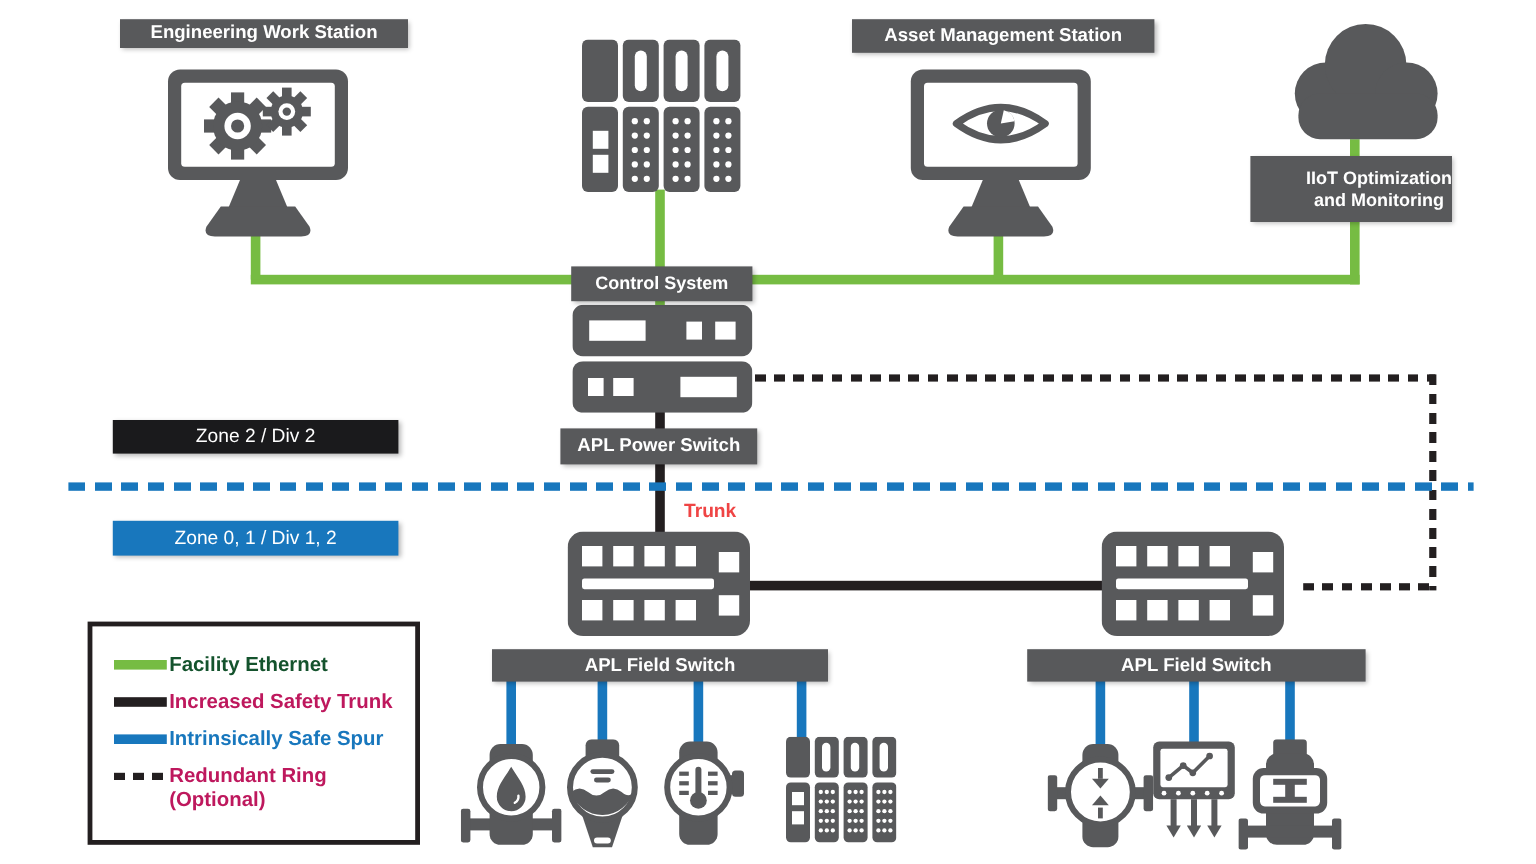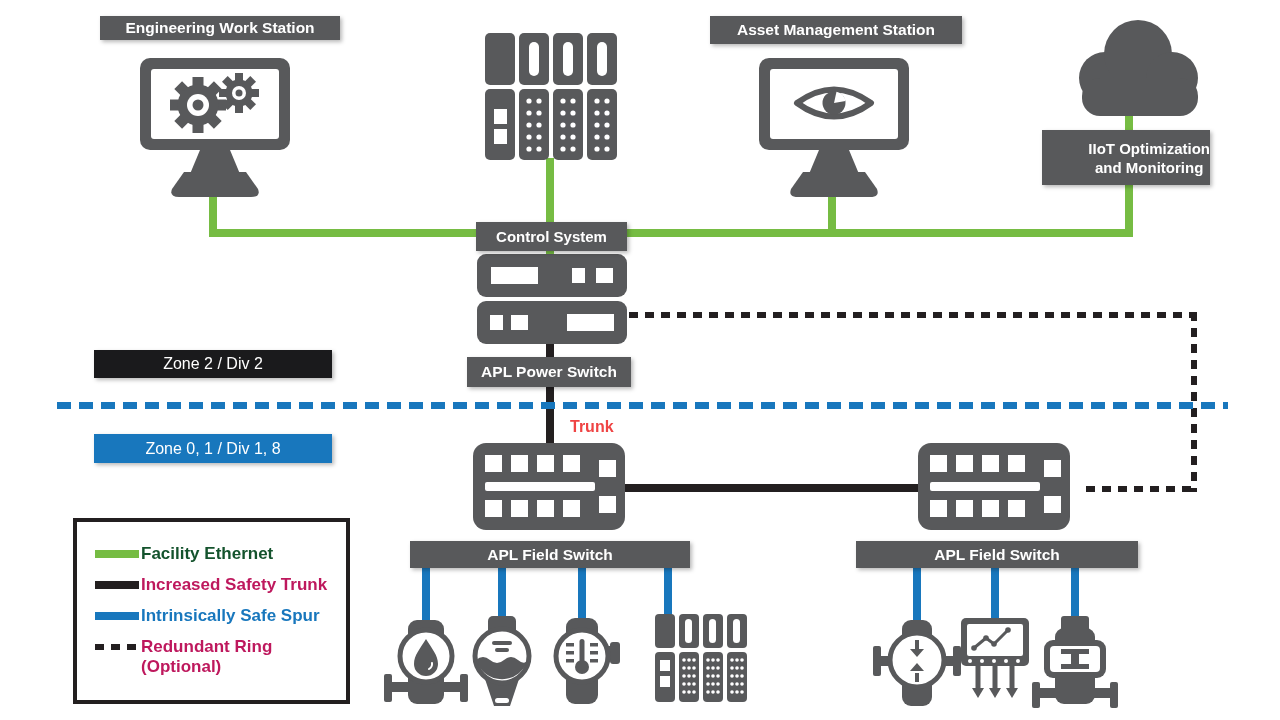--- a/index.html
+++ b/index.html
@@ -446,21 +446,21 @@
     <span>APL Field Switch</span>
   </div>
   <div class="plate" style="left:856px;top:541px;width:282px;height:27px;font-size:15.5px;">
     <span>APL Field Switch</span>
   </div>
 
   <div class="zone-plate" style="left:70px;top:350px;width:238px;height:28px;background:#1A1A1C;">
     <span>Zone 2 / Div 2</span>
   </div>
   <div class="zone-plate" style="left:70px;top:434px;width:238px;height:29px;background:#1877BD;">
-    <span>Zone 0, 1 / Div 1, 8</span>
+    <span>Zone 0, 1 / Div 1, 2</span>
   </div>
 
   <div class="txt-label" style="left:570px;top:418px;">
     <span>Trunk</span>
   </div>
 
   <div id="legend">
     <div class="legend-row">
       <div class="swatch green"></div>
       <div class="legend-text lg-green">Facility Ethernet</div>

